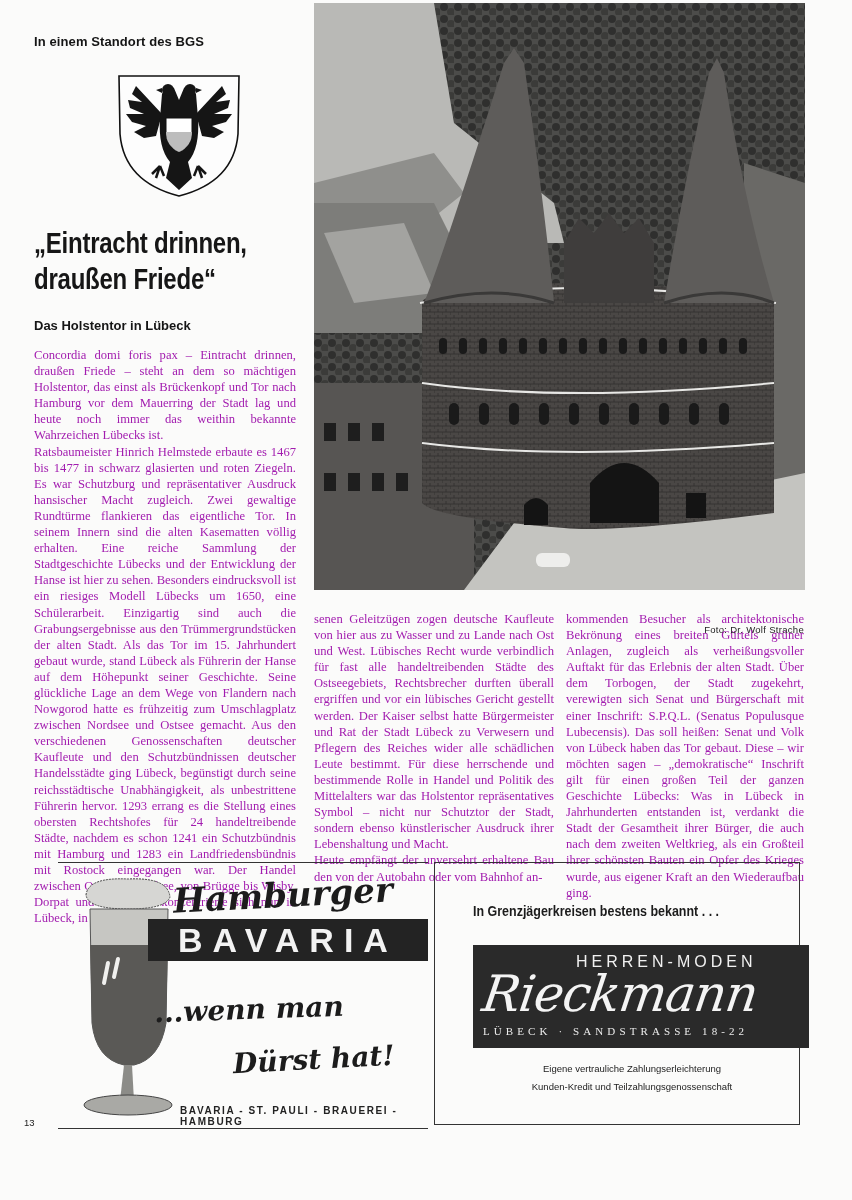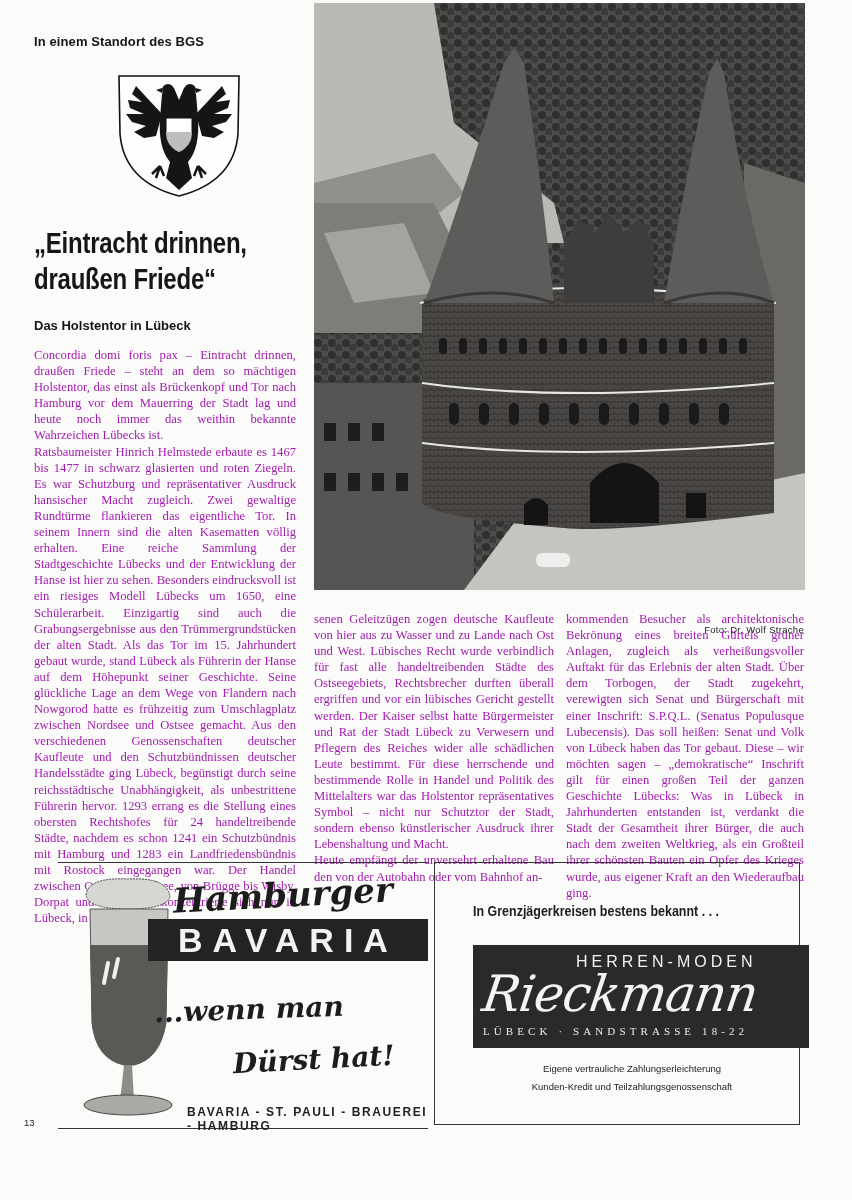--- a/index.html
+++ b/index.html
@@ -49,22 +49,22 @@
   }
   .ad1 .hamburger { left: 115px; top: 12px; font-size: 34px; transform: rotate(-3deg); }
   .ad1 .bavaria-bar {
     left: 90px; top: 56px; width: 280px; height: 42px; background: #232323;
     color: #f3f3f3; font-family: "Liberation Sans", sans-serif; font-weight: bold;
     font-size: 34px; letter-spacing: 10px; text-align: center; line-height: 42px;
   }
   .ad1 .wenn { left: 96px; top: 130px; font-size: 28px; transform: rotate(-2deg); }
   .ad1 .durst { left: 175px; top: 180px; font-size: 28px; transform: rotate(-3deg); }
   .ad1 .footer {
-    left: 129px; top: 242px; font-family: "Liberation Sans", sans-serif;
-    font-weight: bold; font-size: 12px; letter-spacing: 1.6px; color: #222;
+    left: 122px; top: 242px; font-family: "Liberation Sans", sans-serif;
+    font-weight: bold; font-size: 10px; letter-spacing: 1.6px; color: #222;
   }
   .glass { left: 10px; top: 10px; width: 120px; height: 248px; }
   .page-number {
     left: 24px; top: 1117px; font-family: "Liberation Sans", sans-serif;
     font-size: 9.5px; color: #222;
   }
   
   .ad2 { left: 434px; top: 862px; width: 366px; height: 263px; border: 1.5px solid #333; box-sizing: border-box; }
   .ad2 .tag {
     left: 38px; top: 40px; font-family: "Liberation Sans", sans-serif; font-weight: bold;

